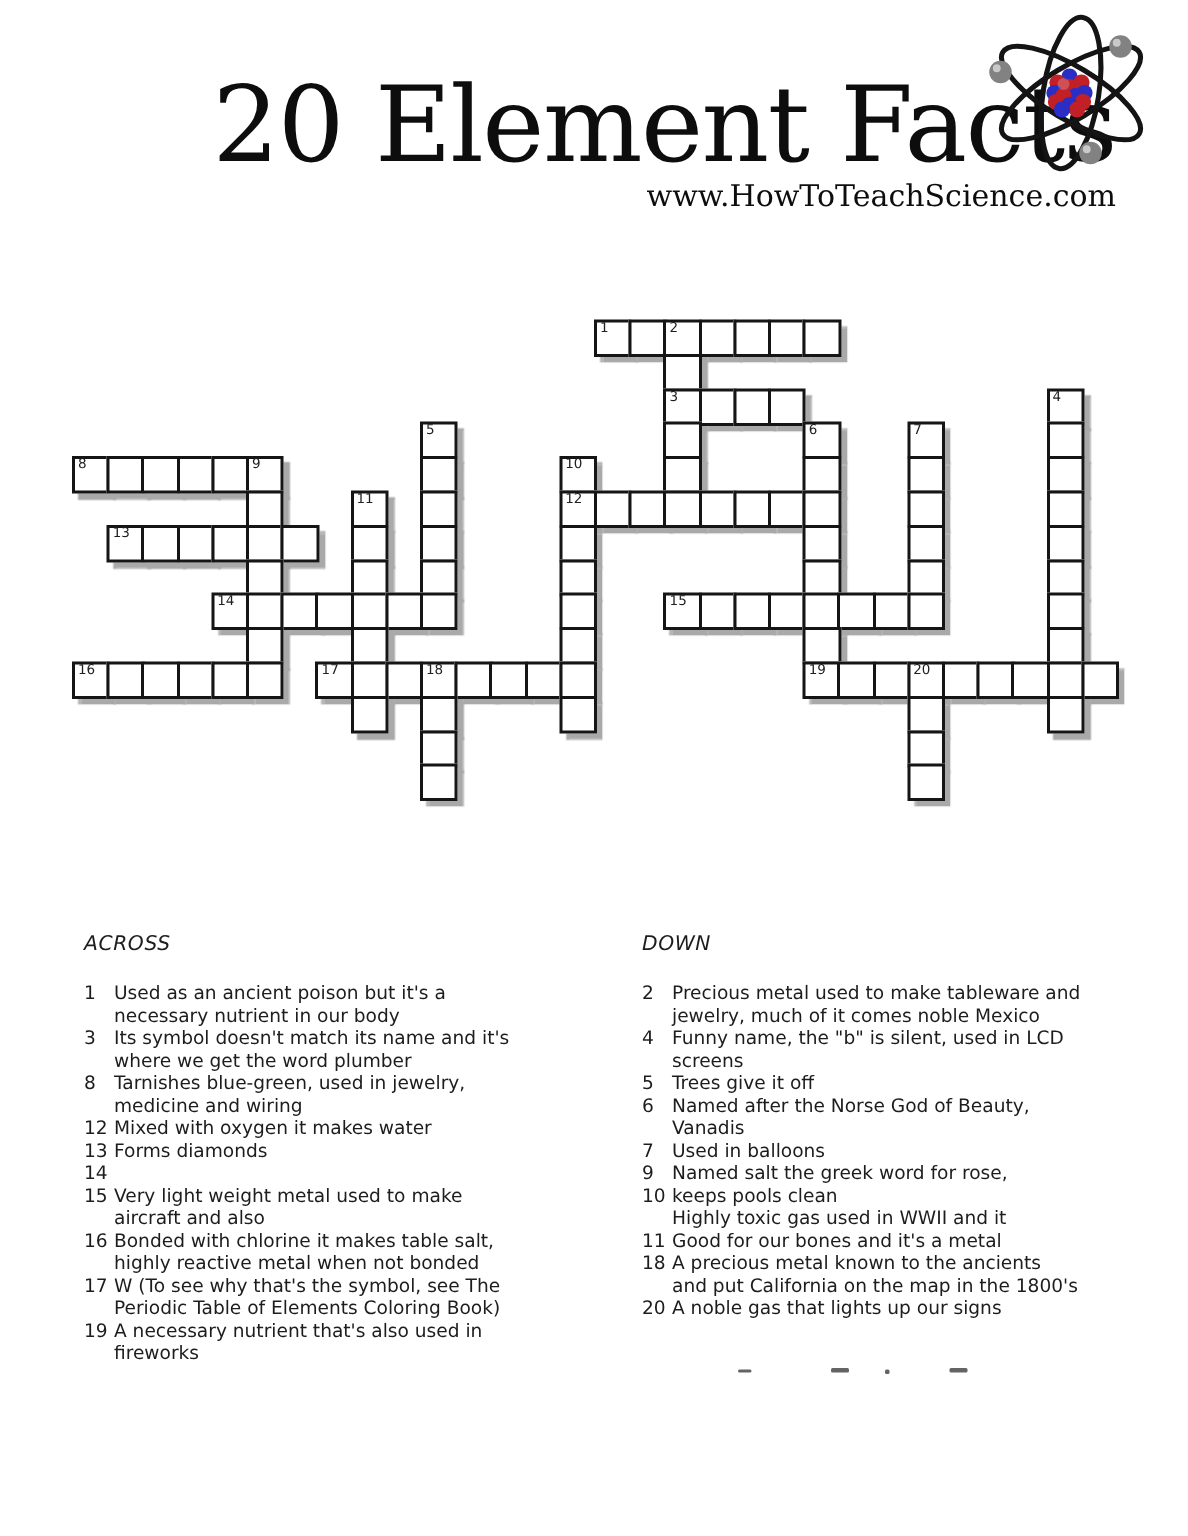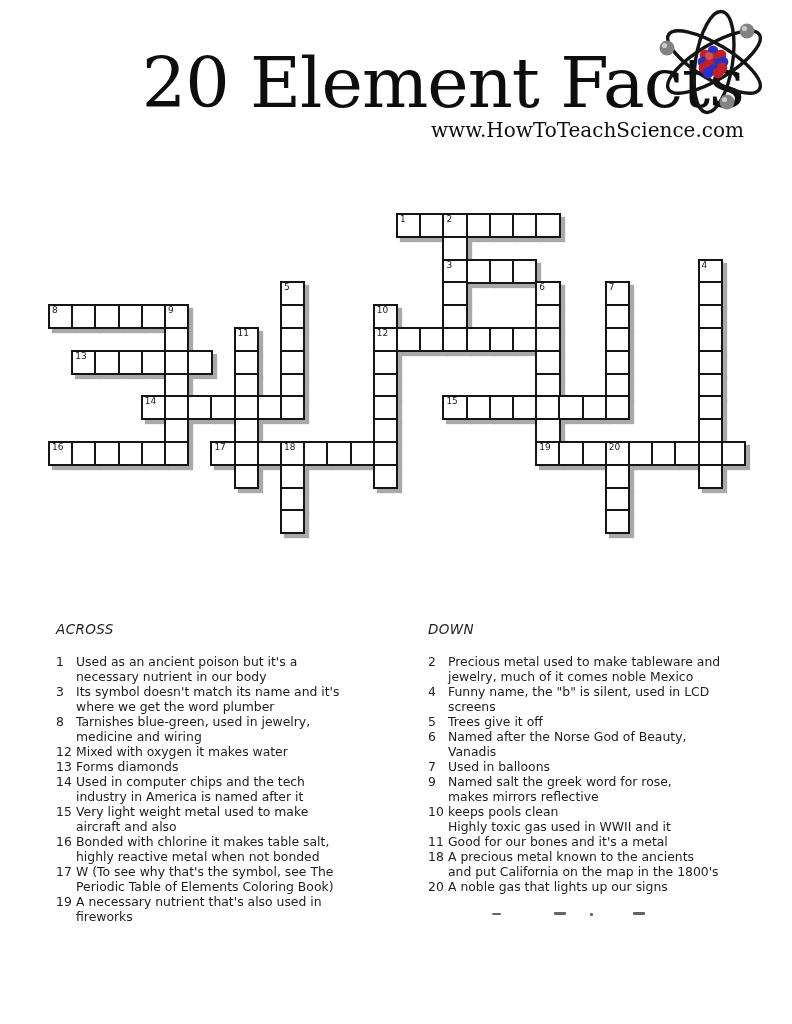--- a/index.html
+++ b/index.html
@@ -271,24 +271,20 @@
         </div>
       </div>
       <div class="clue-row">
         <div class="clue-num">13</div>
         <div class="clue-text">
           <div>Forms diamonds</div>
         </div>
       </div>
       <div class="clue-row">
         <div class="clue-num">14</div>
-        <div class="clue-text">
-          <div>Used in computer chips and the tech</div>
-          <div>industry in America is named after it</div>
-        </div>
       </div>
       <div class="clue-row">
         <div class="clue-num">15</div>
         <div class="clue-text">
           <div>Very light weight metal used to make</div>
           <div>aircraft and also</div>
         </div>
       </div>
       <div class="clue-row">
         <div class="clue-num">16</div>
@@ -347,21 +343,20 @@
       <div class="clue-row">
         <div class="clue-num">7</div>
         <div class="clue-text">
           <div>Used in balloons</div>
         </div>
       </div>
       <div class="clue-row">
         <div class="clue-num">9</div>
         <div class="clue-text">
           <div>Named salt the greek word for rose,</div>
-          <div>makes mirrors reflective</div>
         </div>
       </div>
       <div class="clue-row">
         <div class="clue-num">10</div>
         <div class="clue-text">
           <div>keeps pools clean</div>
           <div>Highly toxic gas used in WWII and it</div>
         </div>
       </div>
       <div class="clue-row">

